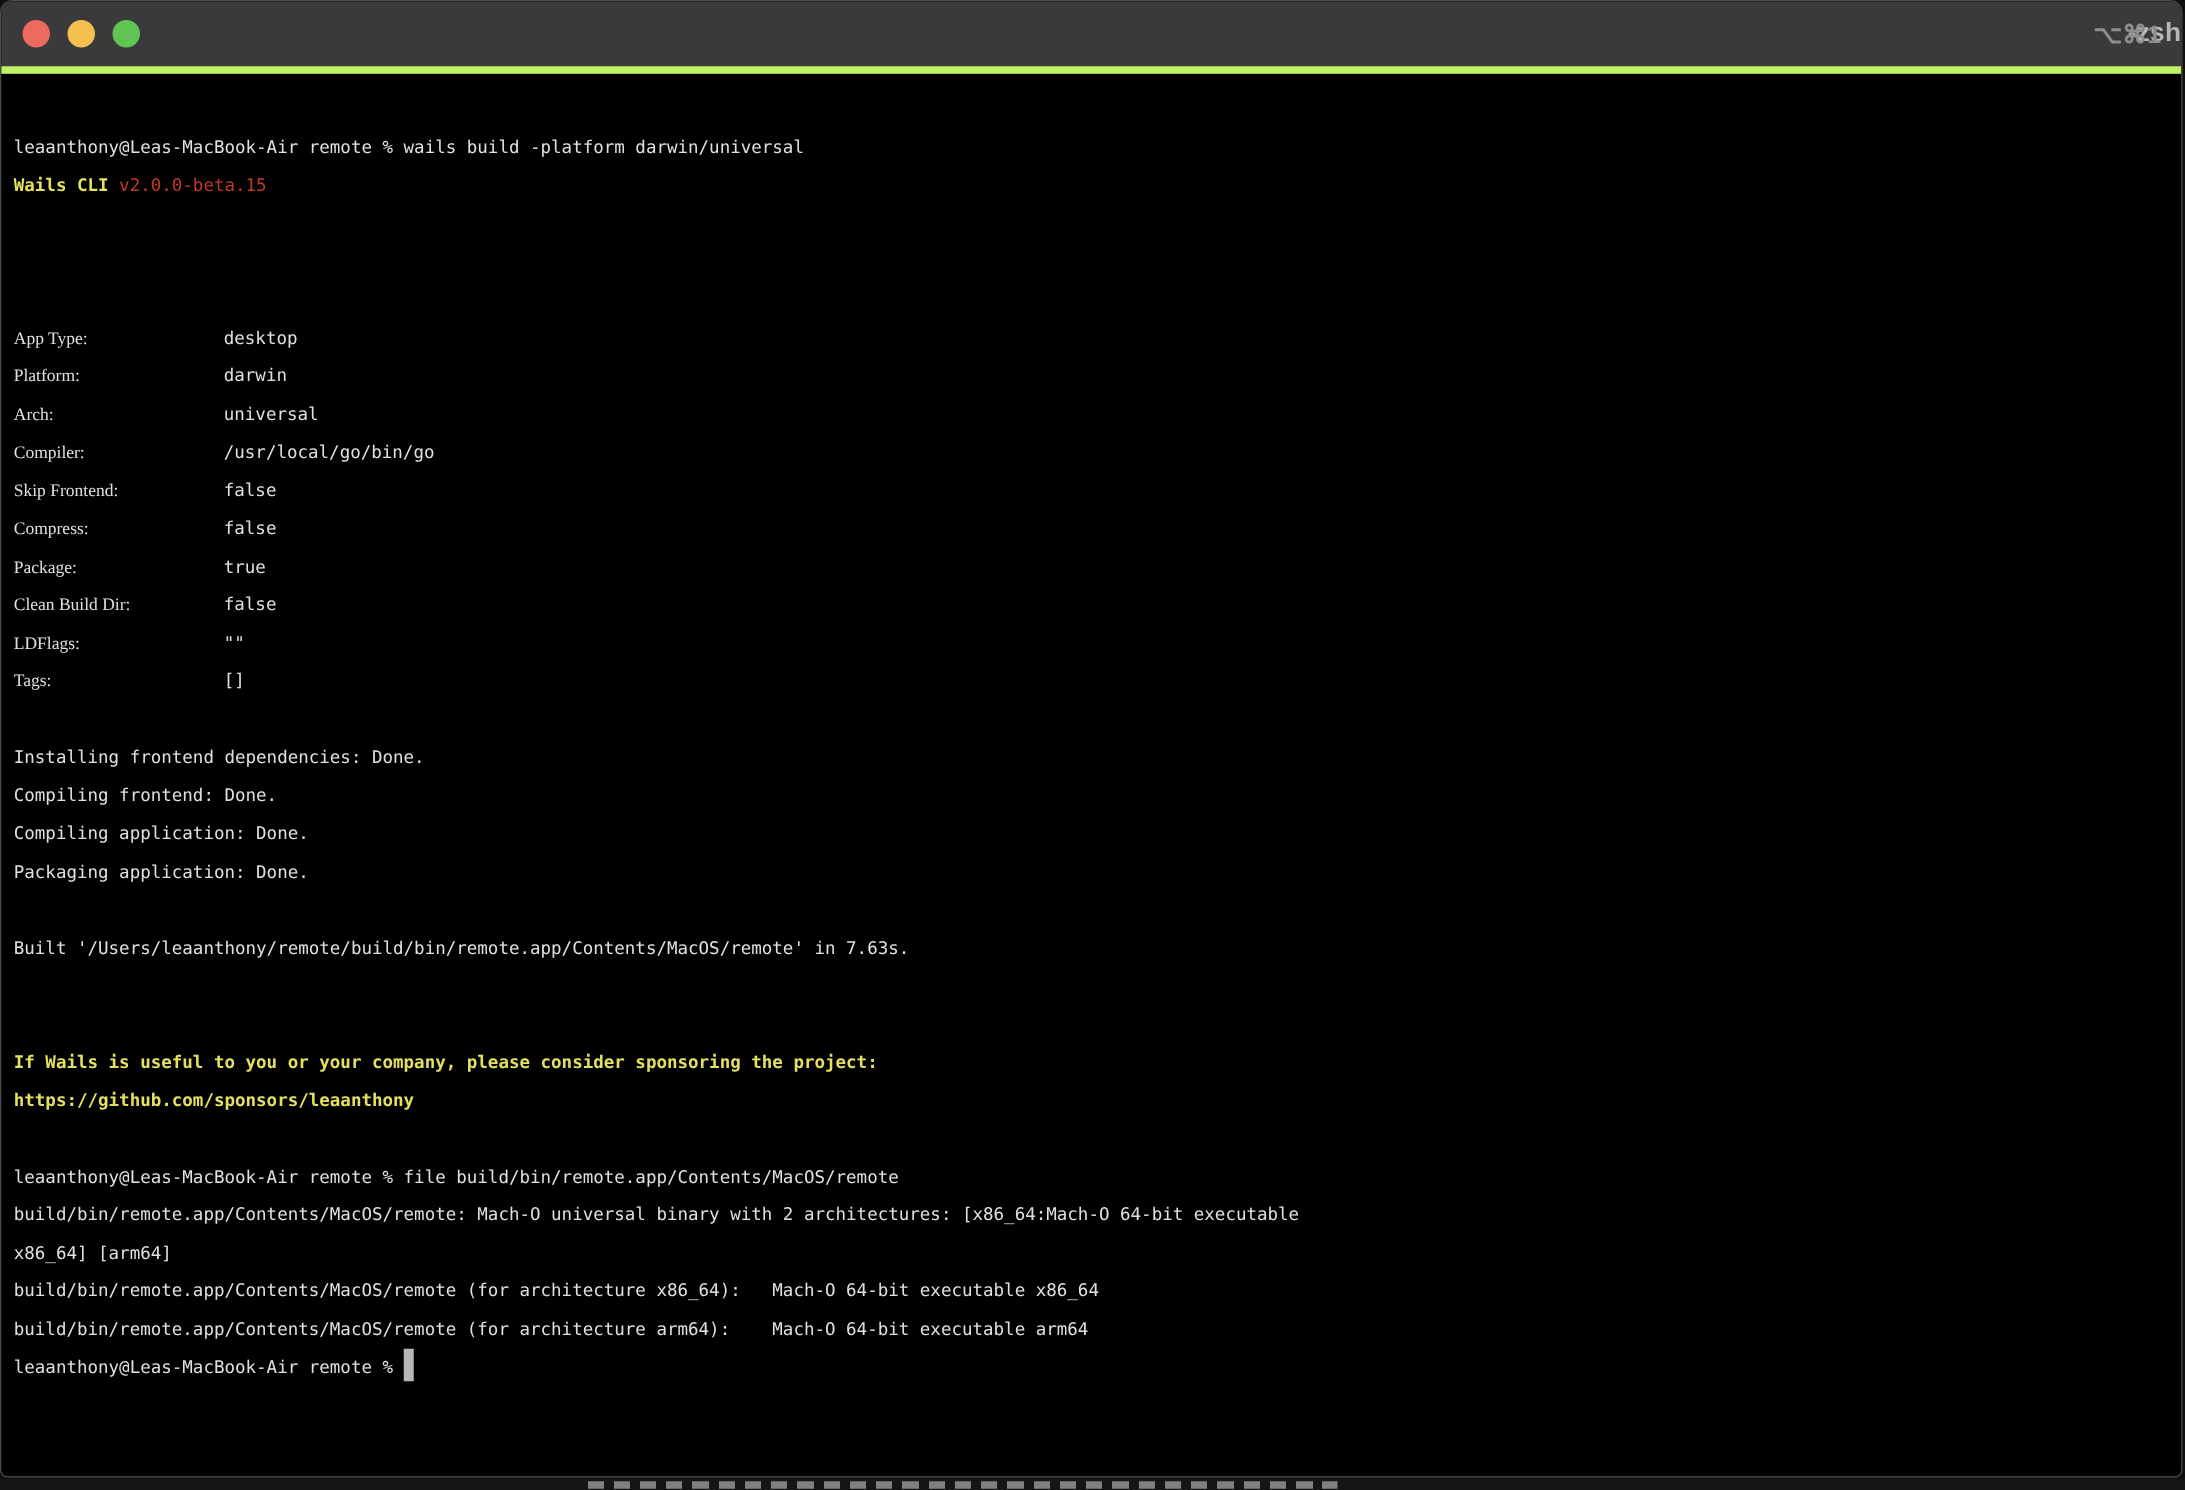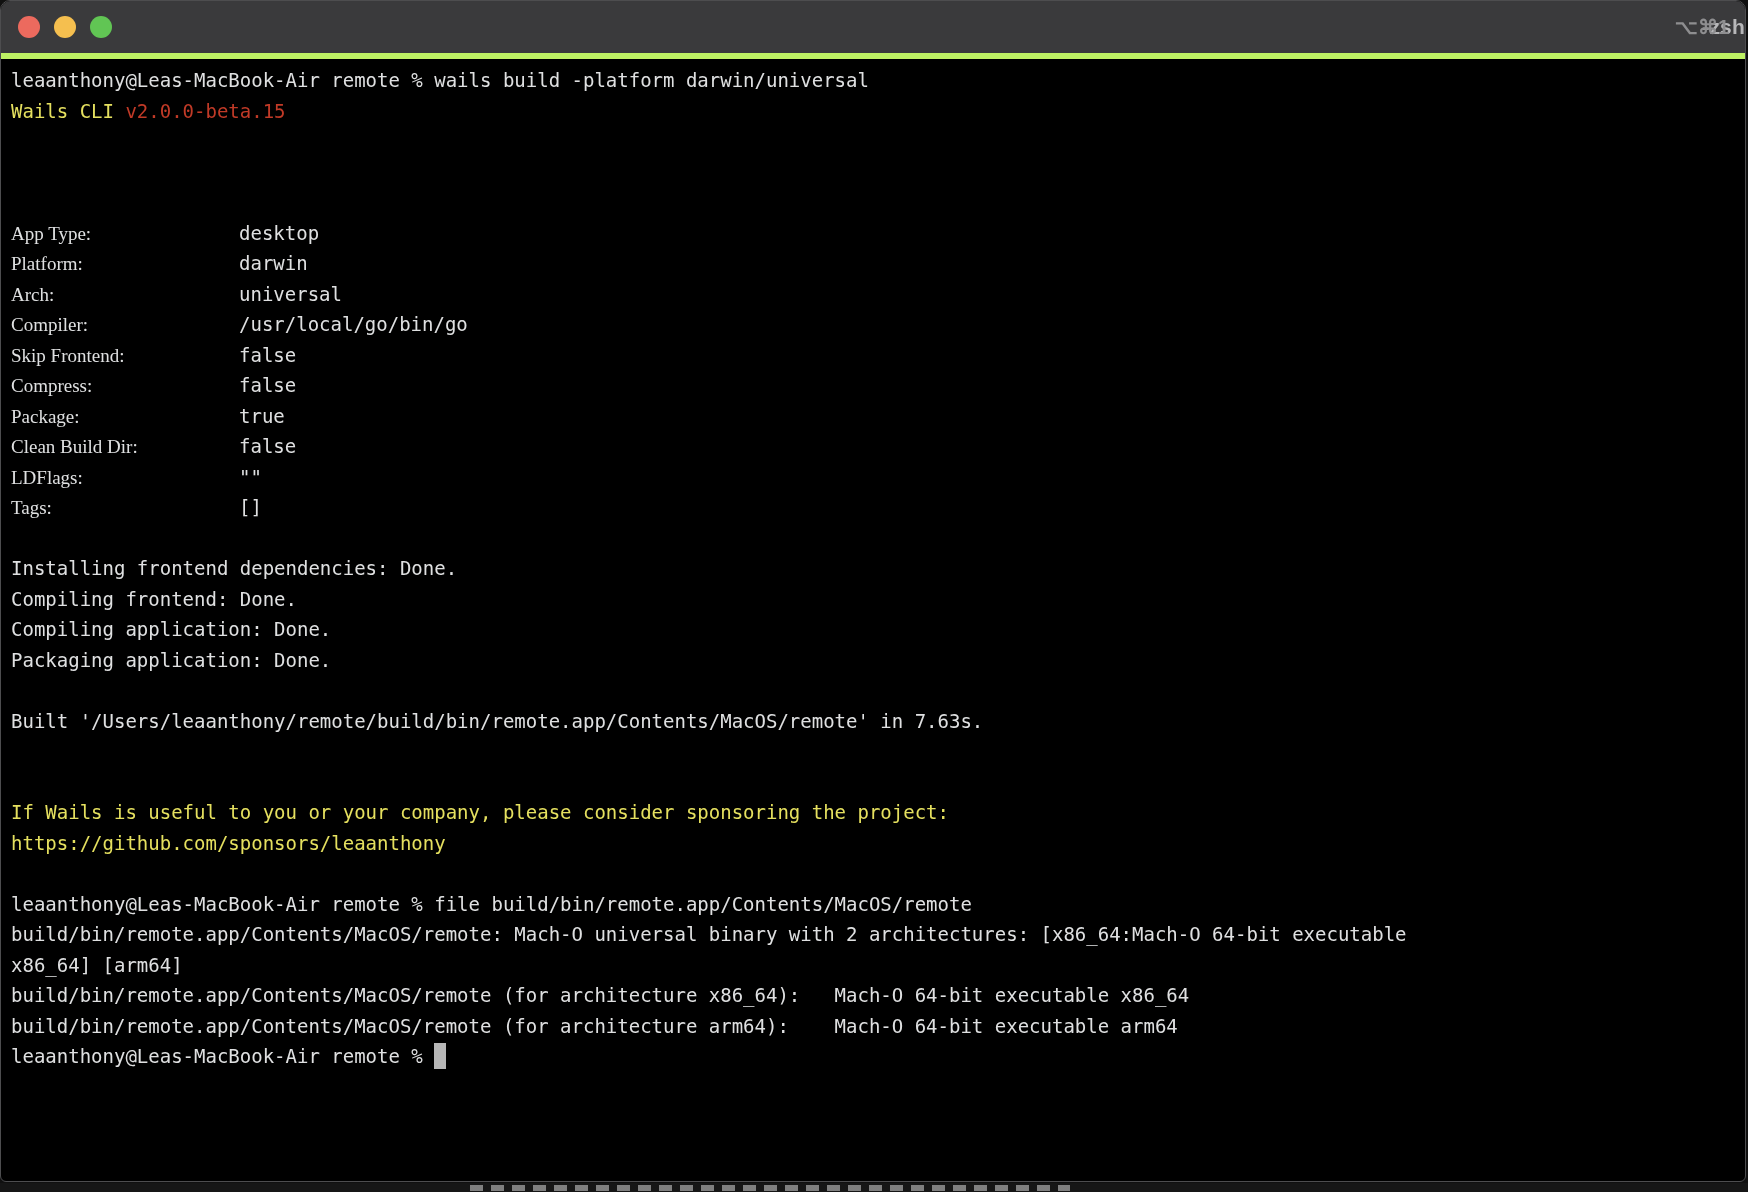--- a/index.html
+++ b/index.html
@@ -64,29 +64,30 @@
     height: 100%;
     display: flex;
     align-items: center;
     color: var(--shortcut-text, #8e8e90);
     font-size: 20px;
     font-weight: bold;
   }
   .terminal {
     padding: 6px 0 0 10px;
     font-family: "DejaVu Sans Mono", monospace;
-    font-size: 19px;
+    font-size: 14px;
     line-height: 30.5px;
     color: var(--text-default, #dfe0e1);
     white-space: pre;
+    margin-top: 38px;
   }
   .line { height: 30.5px; }
   .kv-label { display: inline-block; width: 24ch; font-family: Liberation Serif, serif; }
   .c-default { color: var(--text-default, #dfe0e1); }
-  .c-yellow  { color: var(--text-yellow,  #e5e05f); }
+  .c-yellow  { color: var(--text-yellow,  #e5e05f); font-weight: bold; }
   .c-red     { color: var(--text-red,     #c13a27); }
   .cursor {
     display: inline-block;
     width: 1ch;
     height: 26px;
     background: var(--cursor-color, #b7b7b7);
     vertical-align: middle;
     margin-top: -4px;
   }
   .bottom-strip {

